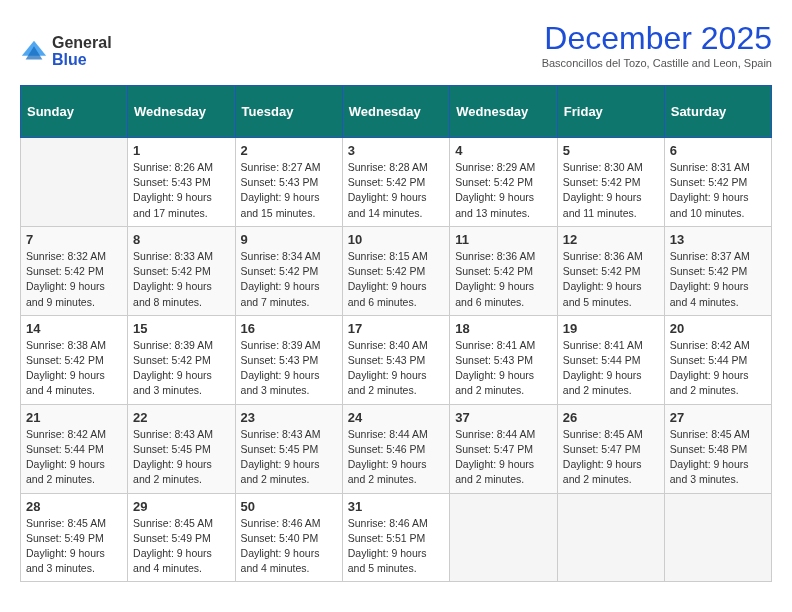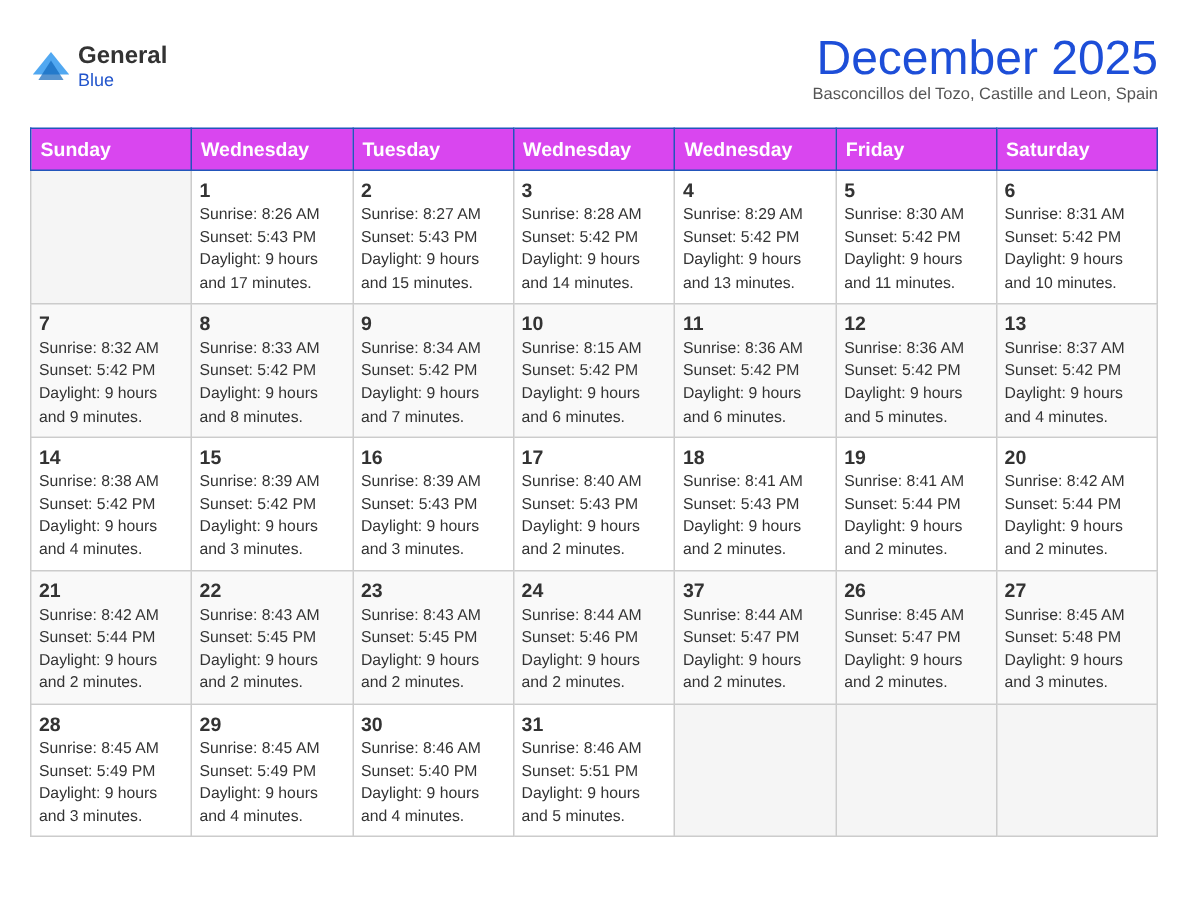--- a/index.html
+++ b/index.html
@@ -6,41 +6,41 @@
     body {
       font-family: Arial, sans-serif;
       background: #fff;
       width: 792px;
       min-height: 612px;
       padding: 20px;
     }
     .header {
       display: flex;
       justify-content: space-between;
-      align-items: center;
+      align-items: flex-end;
       margin-bottom: 16px;
     }
     .logo {
       display: flex;
       align-items: center;
       gap: 4px;
     }
     .logo-text {
       display: flex;
       flex-direction: column;
       line-height: 1.1;
     }
     .logo-general {
       font-size: 16px;
       font-weight: bold;
       color: #333;
     }
     .logo-blue {
-      font-size: 12px;
-      font-weight: normal;
+      font-size: 16px;
+      font-weight: bold;
       color: #2255cc;
     }
     .logo-icon {
       width: 28px;
       height: 28px;
     }
     .title-block {
       text-align: right;
     }
     .month-title {
@@ -52,24 +52,24 @@
       font-size: 11px;
       color: #555;
     }
     .calendar-table {
       width: 100%;
       border-collapse: collapse;
       margin-top: 6px;
       border: 1px solid #ccc;
     }
     .calendar-table th {
-      background-color: #d946ef;
+      background-color: #0f766e;
       color: white;
       text-align: left;
-      padding: 6px 6px;
+      padding: 18px 6px;
       font-size: 13px;
       border: 1px solid #2255bb;
     }
     .calendar-table td {
       vertical-align: top;
       padding: 5px 5px;
       border: 1px solid #ccc;
       font-size: 10.5px;
       color: #333;
       width: 108px;
@@ -249,21 +249,21 @@
       <tr>
         <td>
           <span class="day-number">28</span>
           <div class="cell-content"><span>Sunrise: 8:45 AM</span><br><span>Sunset: 5:49 PM</span><br><span>Daylight: 9 hours and 3 minutes.</span></div>
         </td>
         <td>
           <span class="day-number">29</span>
           <div class="cell-content"><span>Sunrise: 8:45 AM</span><br><span>Sunset: 5:49 PM</span><br><span>Daylight: 9 hours and 4 minutes.</span></div>
         </td>
         <td>
-          <span class="day-number">30</span>
+          <span class="day-number">50</span>
           <div class="cell-content"><span>Sunrise: 8:46 AM</span><br><span>Sunset: 5:40 PM</span><br><span>Daylight: 9 hours and 4 minutes.</span></div>
         </td>
         <td>
           <span class="day-number">31</span>
           <div class="cell-content"><span>Sunrise: 8:46 AM</span><br><span>Sunset: 5:51 PM</span><br><span>Daylight: 9 hours and 5 minutes.</span></div>
         </td>
         <td class="cell-empty"></td>
         <td class="cell-empty"></td>
         <td class="cell-empty"></td>
       </tr>

